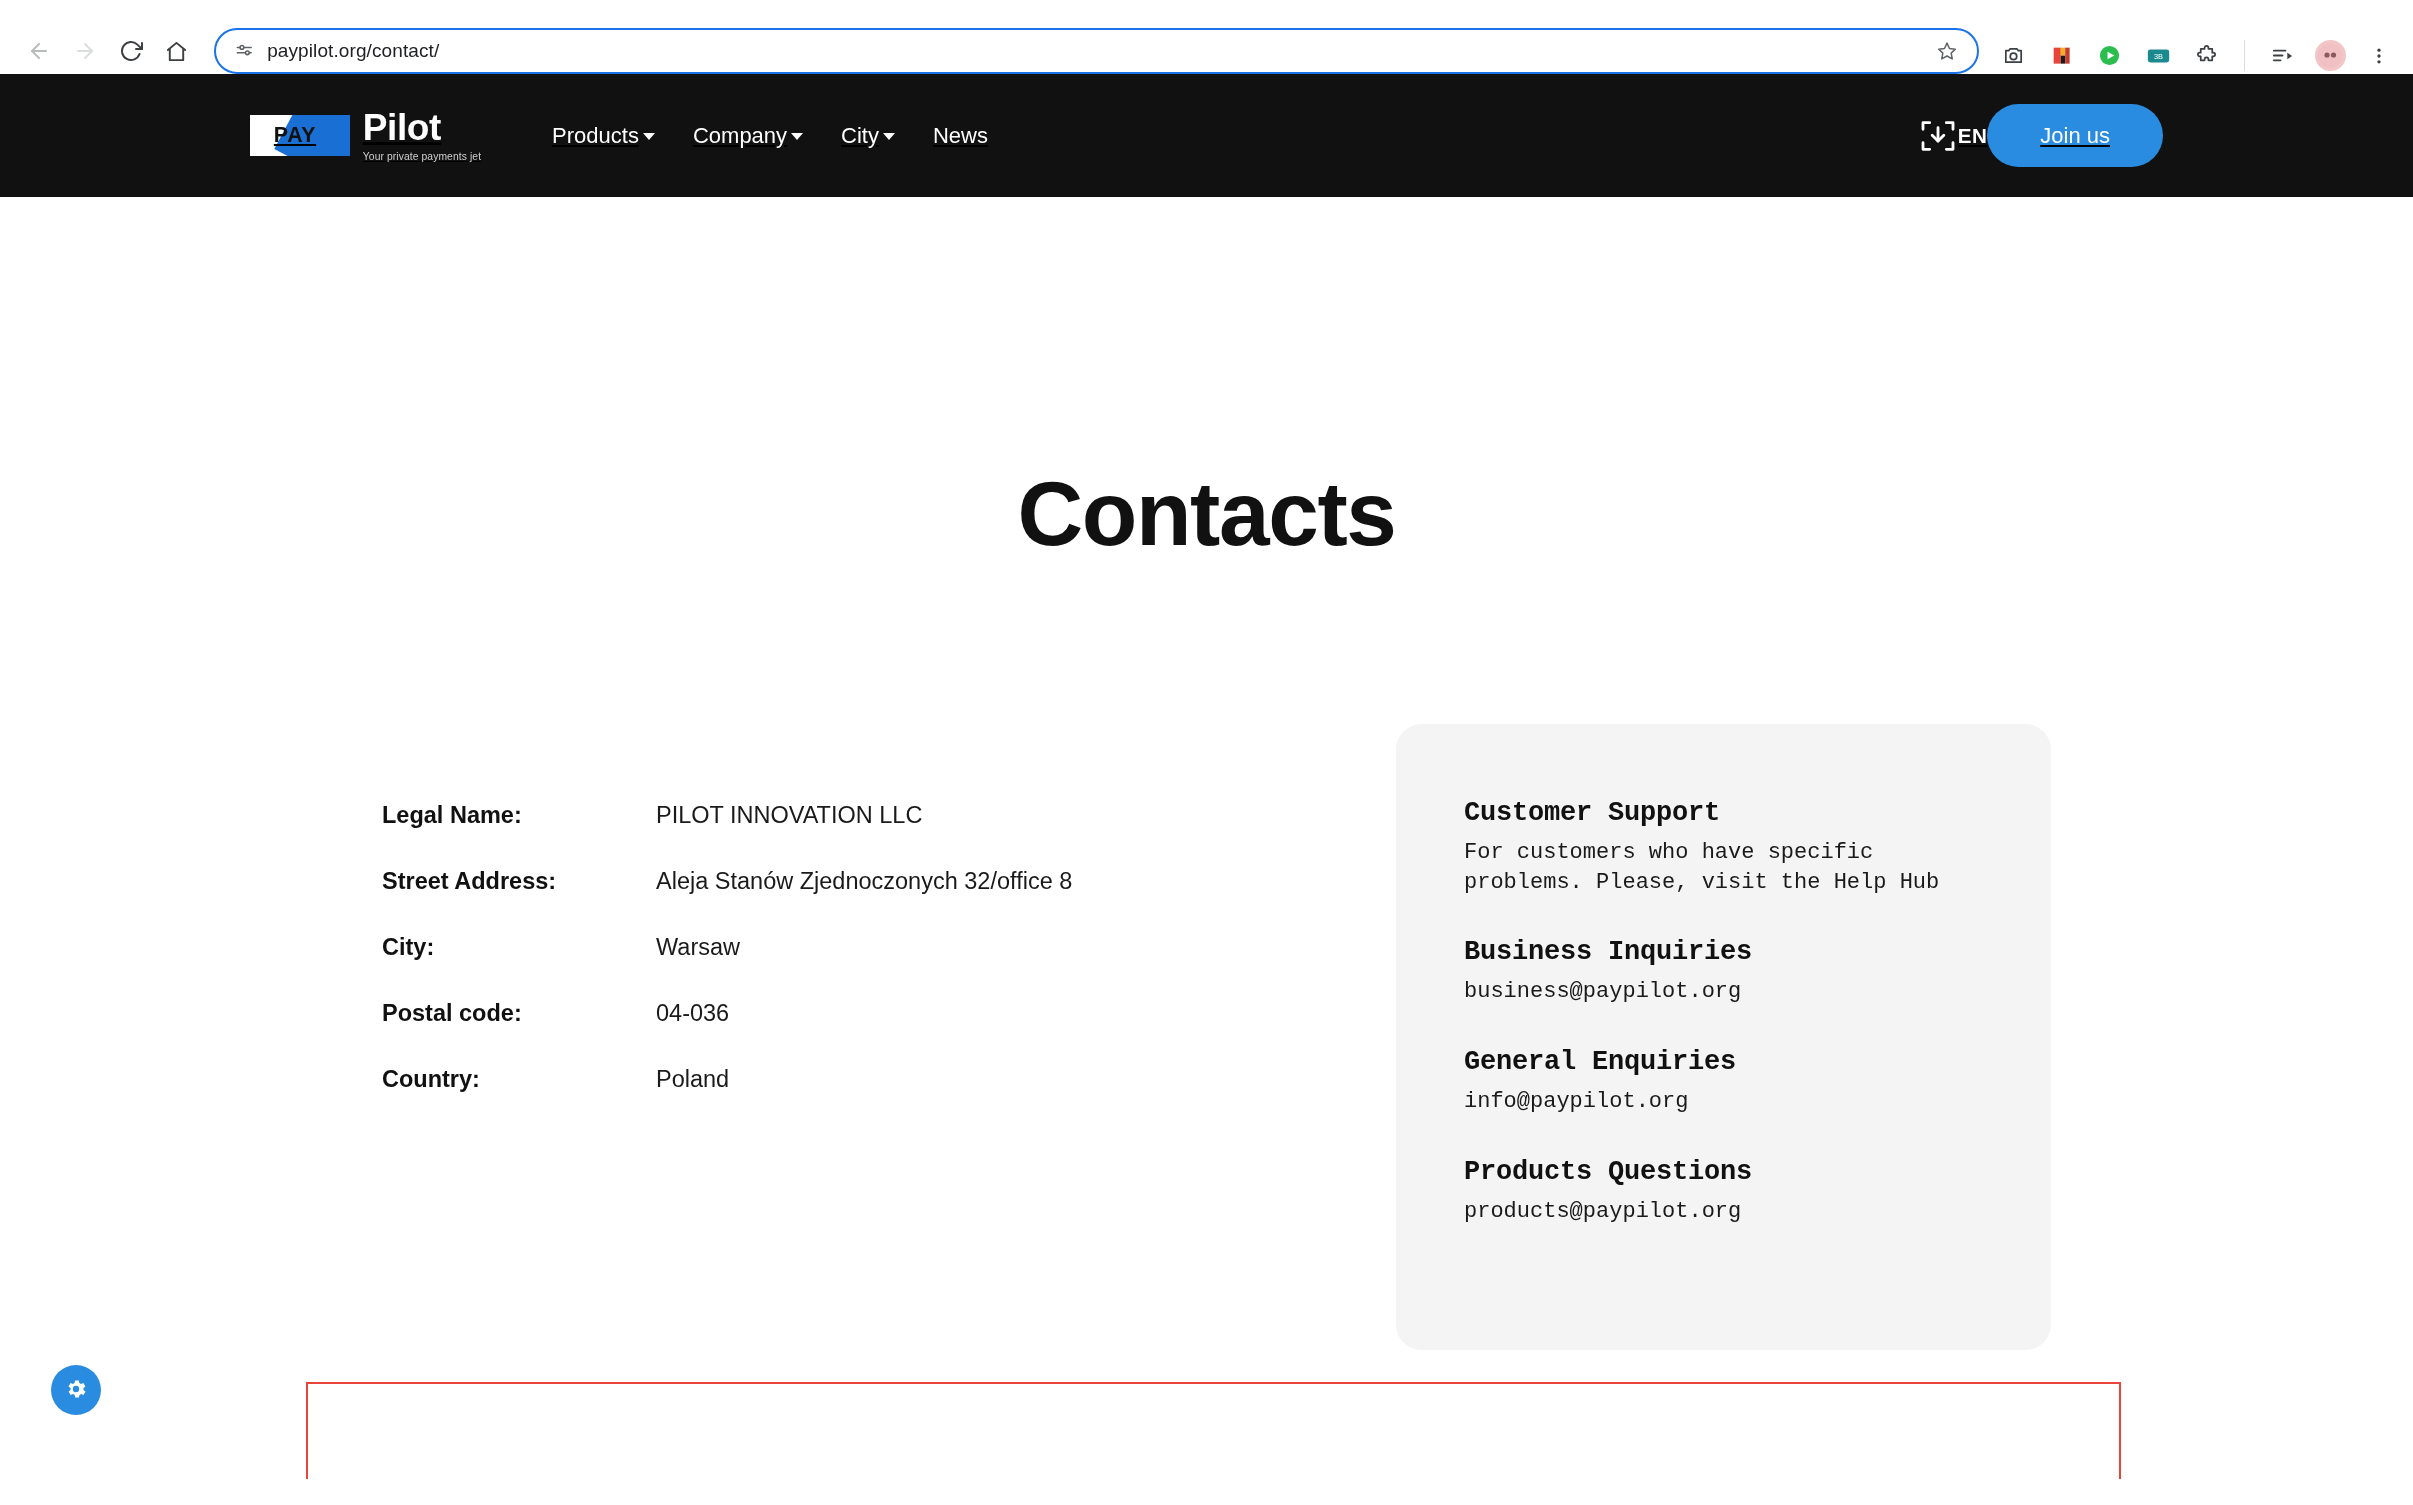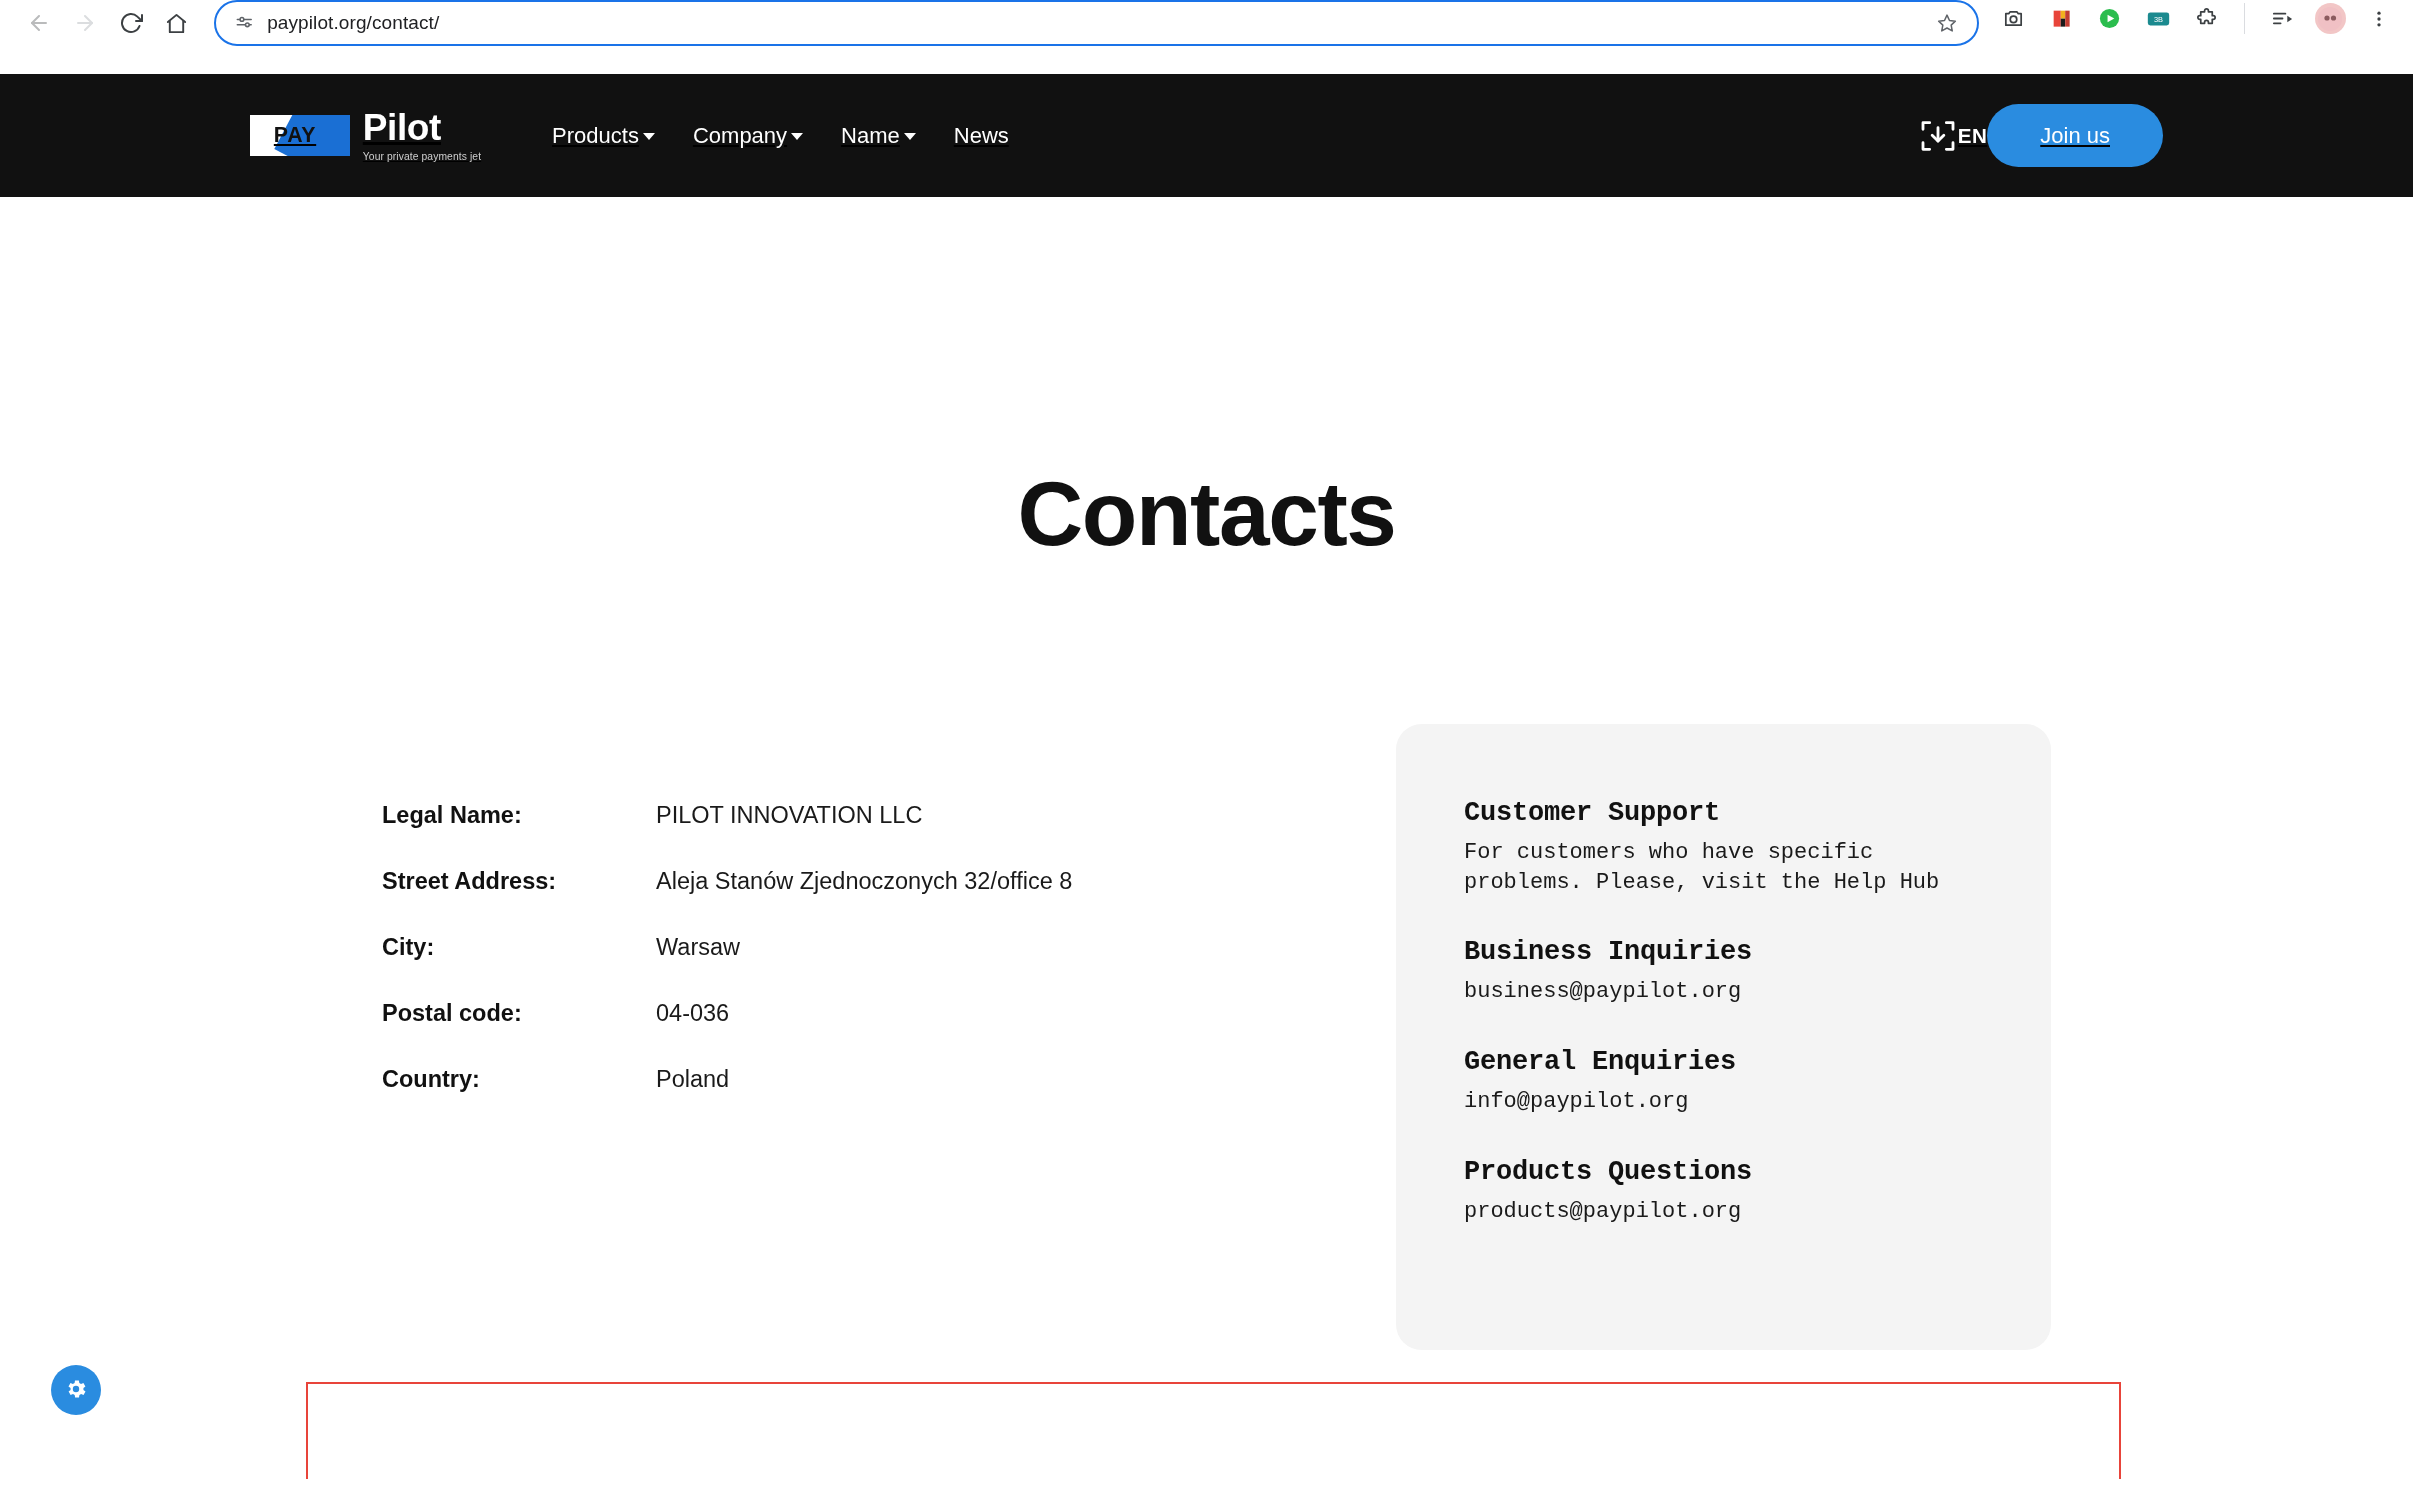--- a/index.html
+++ b/index.html
@@ -9,21 +9,21 @@
     overflow: hidden;
     font-family: "Liberation Sans", sans-serif;
     background: #ffffff;
   }
 
   
   .browser-chrome {
     height: 74px;
     background: #ffffff;
     display: flex;
-    align-items: flex-start;
+    align-items: flex-end;
     padding: 0 15.7px;
     gap: 0;
     position: relative;
   }
   .nav-btn {
     width: 46px; height: 46px;
     display: flex; align-items: center; justify-content: center;
     border-radius: 50%;
     flex: 0 0 auto;
   }
@@ -427,21 +427,21 @@
   <nav class="main-nav">
     <div class="nav-item">
       <span>Products</span>
       <span class="caret"></span>
     </div>
     <div class="nav-item">
       <span>Company</span>
       <span class="caret"></span>
     </div>
     <div class="nav-item">
-      <span>Name</span>
+      <span>City</span>
       <span class="caret"></span>
     </div>
     <div class="nav-item">
       <span>News</span>
     </div>
   </nav>
 
   <div class="header-right">
     <span class="scan-icon">
       <svg width="40" height="40" viewBox="0 0 24 24" fill="none" stroke="#ffffff" stroke-width="1.7" stroke-linecap="round" stroke-linejoin="round">

